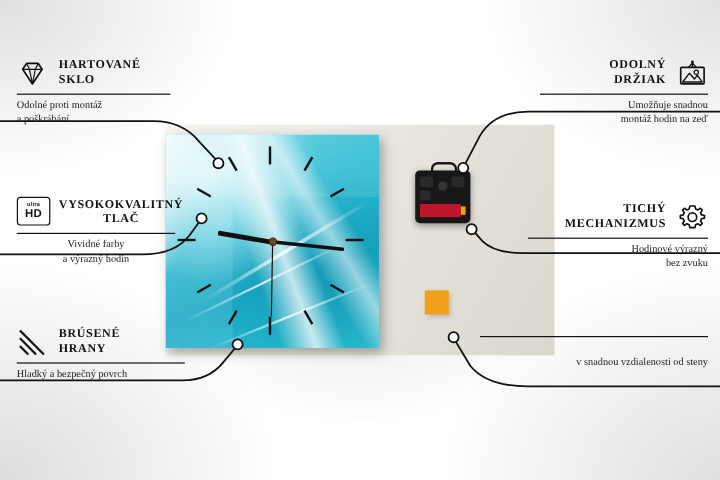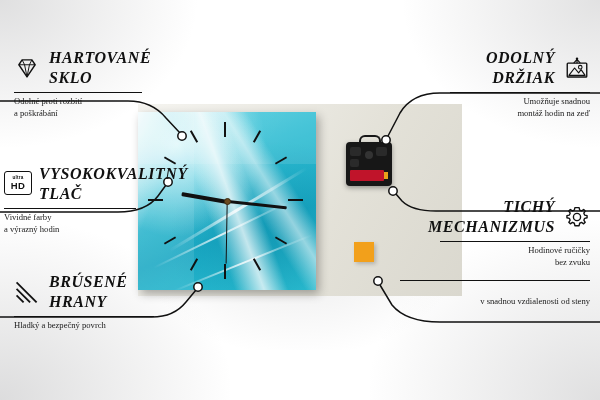--- a/index.html
+++ b/index.html
@@ -57,22 +57,22 @@
   .mech .shaft{position:absolute;left:19px;top:9px;width:8px;height:8px;border-radius:50%;background:#333;}
 
   .foam{position:absolute;left:216px;top:138px;width:20px;height:20px;background:#f2a01b;
     box-shadow:2px 2px 4px rgba(0,0,0,.20);}
 
   
   .callout{position:absolute;}
   .callout .head{display:flex;align-items:center;gap:9px;}
   .callout.left .head{justify-content:flex-start;}
   .callout.right .head{justify-content:flex-end;}
-  .title{font-size:16px;font-weight:bold;letter-spacing:.55px;line-height:1.25;color:#111;
-    text-transform:uppercase;font-style:italic;}
+  .title{font-size:10px;font-weight:bold;letter-spacing:.55px;line-height:1.25;color:#111;
+    text-transform:uppercase;}
   .callout.right .title{text-align:right;}
   .rule{height:1px;background:#111;margin-top:4px;}
   .desc{font-size:8.6px;line-height:1.38;color:#1a1a1a;margin-top:3px;}
   .callout.right .desc{text-align:right;}
   .ico{width:26px;height:26px;flex:0 0 26px;color:#111;}
   .ico svg{display:block;width:26px;height:26px;}
 
   .hdbadge{width:26px;height:22px;border:1.6px solid #111;border-radius:3px;
     display:flex;flex-direction:column;align-items:center;justify-content:center;line-height:1;}
   .hdbadge .u{font-size:4.6px;font-family:"Liberation Sans",sans-serif;font-weight:bold;letter-spacing:.2px;}
@@ -164,26 +164,26 @@
             <path d="M6 12 L26 12 M10 6 L13 12 L16 27 M22 6 L19 12 L16 27" fill="none" stroke="currentColor" stroke-width="1.2"></path>
           </svg>
       </span>
       <span class="title">
         <span>HARTOVANÉ</span><br>
         <span>SKLO</span>
       </span>
     </div>
     <div class="rule"></div>
     <div class="desc">
-      <span>Odolné proti rozbití</span><br>
+      <span>Odolné proti montáž</span><br>
       <span>a poškrábání</span>
     </div>
   </div>
 
-  <div class="callout left" style="left:4px;top:164px;width:132px;">
+  <div class="callout left" style="left:14px;top:164px;width:132px;text-align:center;">
     <div class="head">
       <span class="ico">
         <span class="hdbadge">
           <span class="u">ultra</span>
           <span class="h">HD</span>
         </span>
       </span>
       <span class="title">
         <span>VYSOKOKVALITNÝ</span><br>
         <span>TLAČ</span>
@@ -234,36 +234,36 @@
         <span>BRÚSENÉ</span><br>
         <span>HRANY</span>
       </span>
     </div>
     <div class="rule"></div>
     <div class="desc">
       <span>Hladký a bezpečný povrch</span>
     </div>
   </div>
 
-  <div class="callout right" style="right:10px;top:168px;width:150px;margin-top:29px;">
+  <div class="callout right" style="right:10px;top:168px;width:150px;">
     <div class="head">
       <span class="title">
         <span>TICHÝ</span><br>
         <span>MECHANIZMUS</span>
       </span>
       <span class="ico">
         <svg viewBox="0 0 32 32">
             <path d="M16 4.5 l2.6 0 .7 3.0 2.3 1.0 2.6-1.7 1.9 1.9 -1.7 2.6 1.0 2.3 3.0 .7 0 2.6 -3.0 .7 -1.0 2.3 1.7 2.6 -1.9 1.9 -2.6-1.7 -2.3 1.0 -.7 3.0 -2.6 0 -2.6 0 -.7-3.0 -2.3-1.0 -2.6 1.7 -1.9-1.9 1.7-2.6 -1.0-2.3 -3.0-.7 0-2.6 3.0-.7 1.0-2.3 -1.7-2.6 1.9-1.9 2.6 1.7 2.3-1.0 .7-3.0 z" fill="none" stroke="currentColor" stroke-width="1.7" stroke-linejoin="round"></path>
             <circle cx="16" cy="16" r="4.4" fill="none" stroke="currentColor" stroke-width="1.7"></circle>
           </svg>
       </span>
     </div>
     <div class="rule"></div>
     <div class="desc">
-      <span>Hodinové ručičky</span><br>
+      <span>Hodinové výrazný</span><br>
       <span>bez zvuku</span>
     </div>
   </div>
 
   <div class="callout right" style="right:10px;top:276px;width:190px;">
     <div class="rule"></div>
     <div class="desc">
       <br>
       <span>v snadnou vzdialenosti od steny</span>
     </div>

